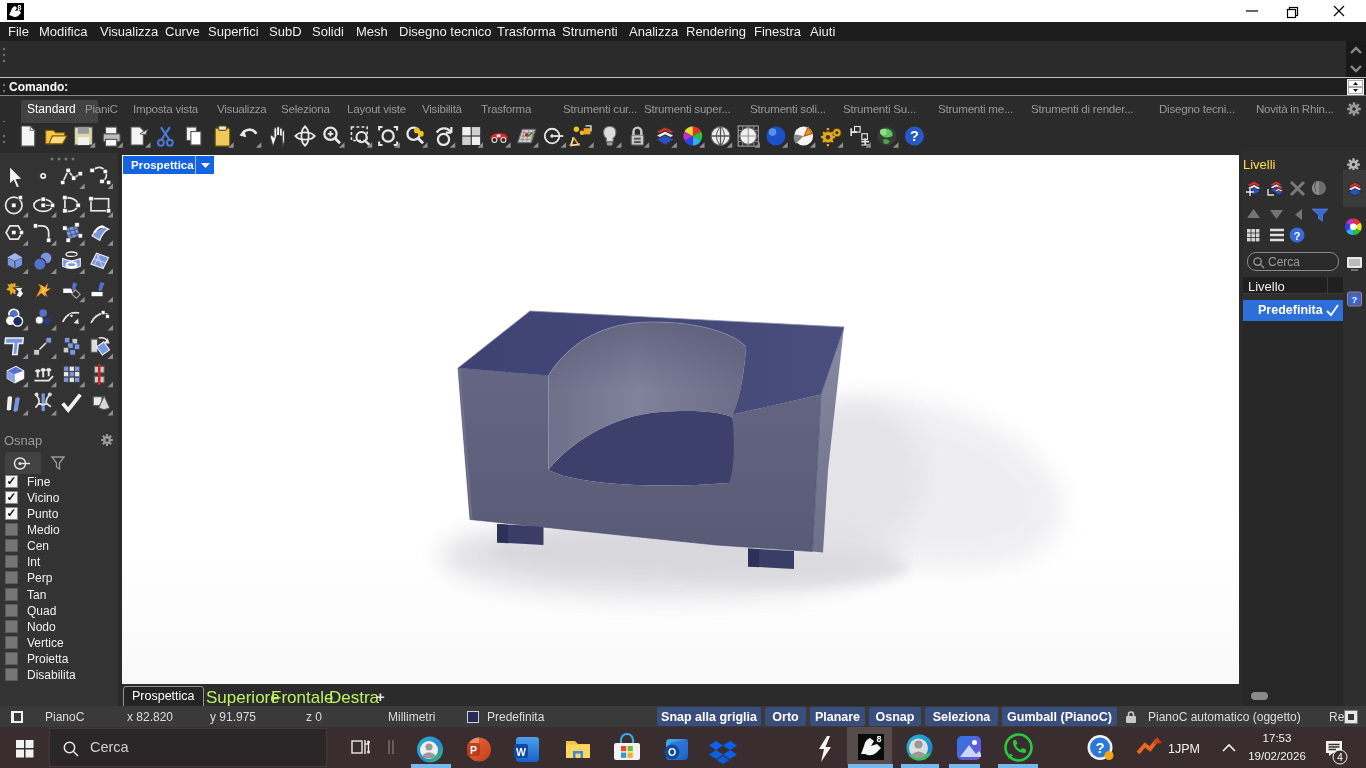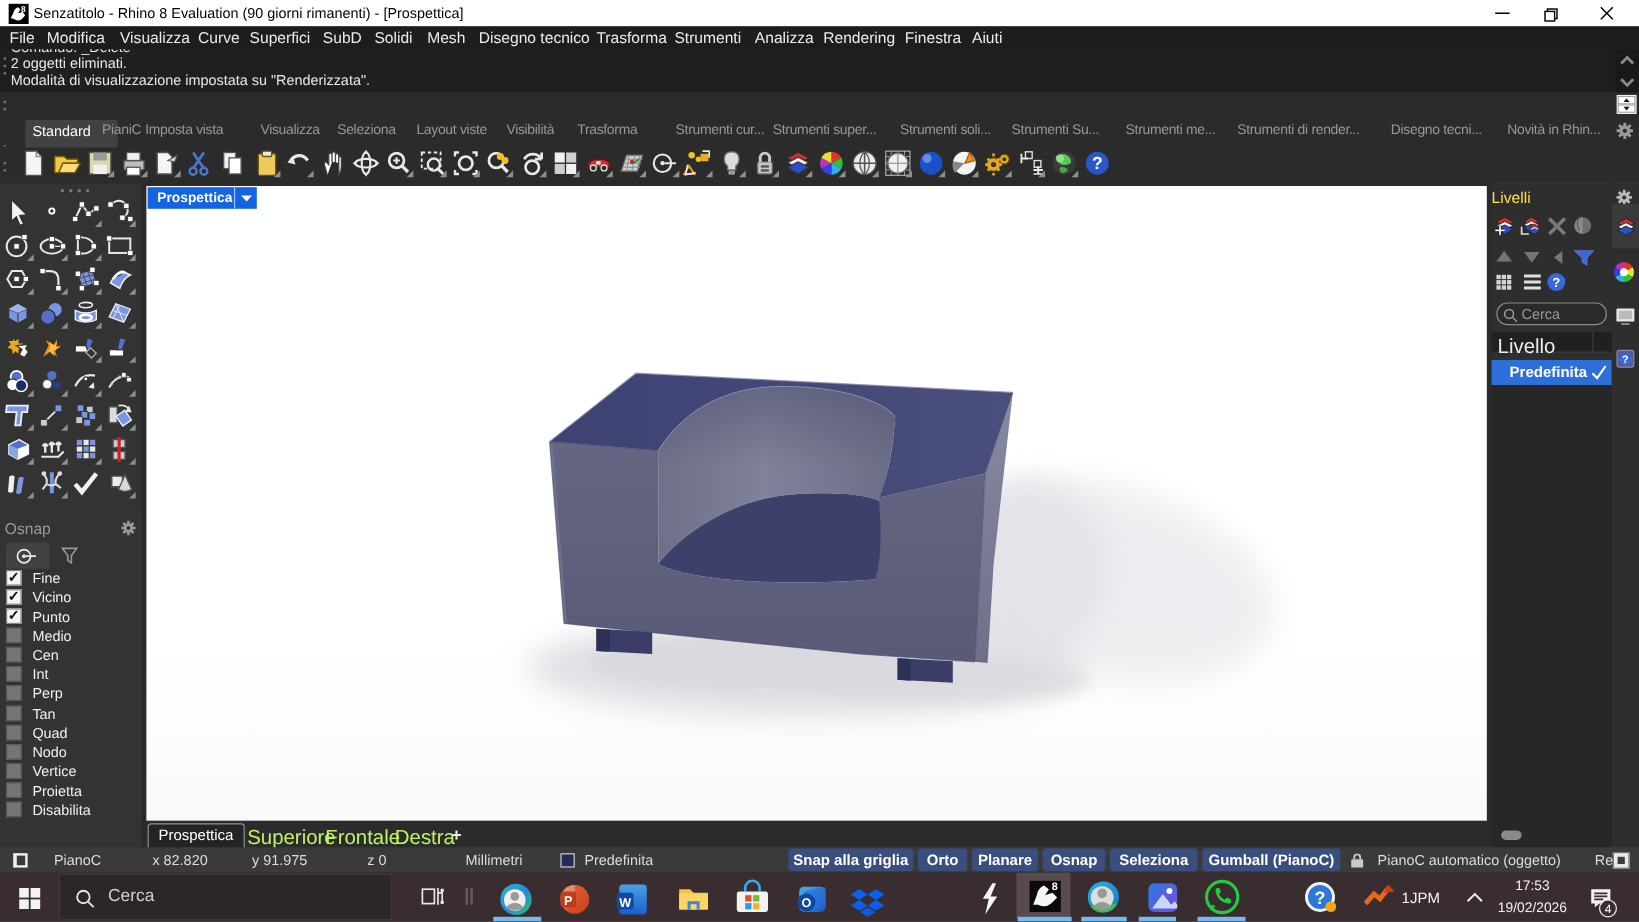--- a/index.html
+++ b/index.html
@@ -58,21 +58,20 @@
 </style></head>
 <body>
 <div id="page">
 
   <div class="abs" id="titlebar"></div>
   <svg class="abs" style="left:7px;top:3px" width="17" height="17" viewBox="0 0 17 17">
     <rect width="17" height="17" fill="#000"></rect>
     <path d="M2 12 L4 8 Q5 4 8 3 L10 5 L8 8 L12 7 L14 10 L11 13 Q8 15 5 13 Z" fill="#fff"></path>
     <text x="12.5" y="7" font-size="7" fill="#fff" text-anchor="middle" font-weight="bold">8</text>
   </svg>
-  <div class="abs" id="titletext">Senzatitolo - Rhino 8 Evaluation (90 giorni rimanenti) - [Prospettica]</div>
   <svg class="abs" style="left:1240px;top:0" width="126" height="22" viewBox="0 0 126 22">
     <path d="M6 11 H18" stroke="#000" stroke-width="1.2"></path>
     <rect x="49.5" y="7.5" width="8" height="8" fill="none" stroke="#000" stroke-width="1.2"></rect>
     <rect x="47.5" y="9.5" width="8" height="8" fill="#fff" stroke="#000" stroke-width="1.2"></rect>
     <path d="M94 6 L104 16 M104 6 L94 16" stroke="#000" stroke-width="1.2"></path>
   </svg>
 
   <div class="abs" id="menubar">
     <span style="left:8px">File</span>
       <span style="left:39px">Modifica</span>
@@ -84,31 +83,29 @@
       <span style="left:356px">Mesh</span>
     <span style="left:399px">Disegno tecnico</span>
       <span style="left:497px">Trasforma</span>
     <span style="left:562px">Strumenti</span>
       <span style="left:629px">Analizza</span>
     <span style="left:686px">Rendering</span>
       <span style="left:754px">Finestra</span>
     <span style="left:810px">Aiuti</span>
   </div>
 
-  <div class="abs" id="cmd">
-    <div style="top:-9px">Comando: _Delete</div>
-    <div style="top:5px">2 oggetti eliminati.</div>
-    <div style="top:19px">Modalità di visualizzazione impostata su "Renderizzata".</div>
-  </div>
   <div class="abs" id="cmdscroll">
     <svg width="20" height="36" viewBox="0 0 20 36">
       <path d="M5 12 L10 7 L15 12" stroke="#8a8a8a" stroke-width="2.4" fill="none"></path>
       <path d="M5 25 L10 30 L15 25" stroke="#8a8a8a" stroke-width="2.4" fill="none"></path>
     </svg>
   </div>
+  <div class="abs" id="prompt">
+      <b>Comando:</b>
+    </div>
   <svg class="abs" style="left:1347px;top:79px" width="17" height="16" viewBox="0 0 17 16">
     <rect x="0" y="0" width="17" height="16" fill="#f2f2f2"></rect>
     <rect x="1.5" y="1.5" width="14" height="6" fill="#fff" stroke="#999" stroke-width="0.8"></rect>
     <rect x="1.5" y="8.5" width="14" height="6" fill="#fff" stroke="#999" stroke-width="0.8"></rect>
     <path d="M8.5 3 L11 6 H6 Z" fill="#111"></path>
     <path d="M8.5 13 L6 10 H11 Z" fill="#111"></path>
   </svg>
 
   <svg class="abs" style="left:0;top:41px" width="8" height="110" viewBox="0 0 8 110">
     <g fill="#6f6f6f">
@@ -121,21 +118,21 @@
         <circle cx="4" cy="74" r="1.2"></circle>
         <circle cx="4" cy="80" r="1.2"></circle>
     <circle cx="4" cy="95" r="1.2"></circle>
         <circle cx="4" cy="101" r="1.2"></circle>
       </g>
   </svg>
 
   <div class="abs" id="tabrow">
     <span class="act" style="left:21px">Standard</span>
     <span style="left:85px">PianiC</span>
-    <span style="left:121px">Imposta vista</span>
+    <span style="left:133px">Imposta vista</span>
     <span style="left:217px">Visualizza</span>
     <span style="left:281px">Seleziona</span>
     <span style="left:347px">Layout viste</span>
     <span style="left:422px">Visibilità</span>
     <span style="left:481px">Trasforma</span>
     <span style="left:563px">Strumenti cur...</span>
     <span style="left:644px">Strumenti super...</span>
     <span style="left:750px">Strumenti soli...</span>
     <span style="left:843px">Strumenti Su...</span>
     <span style="left:938px">Strumenti me...</span>
@@ -794,21 +791,21 @@
       <text x="54" y="63.5" font-size="11" font-weight="bold" fill="#fff" text-anchor="middle" font-family="Liberation Sans">?</text>
     </svg>
   <div class="abs" style="left:1247px;top:252px;width:92px;height:19px;background:#2a2a2a;border:1px solid #8a8a8a;border-radius:9px">
     <svg class="abs" style="left:4px;top:3px" width="13" height="13" viewBox="0 0 14 14">
       <circle cx="6" cy="6" r="4" fill="none" stroke="#9a9a9a" stroke-width="1.4"></circle>
       <path d="M9 9 L13 13" stroke="#9a9a9a" stroke-width="1.4"></path>
     </svg>
     <span class="abs" style="left:20px;top:2px;font-size:12px;color:#9a9a9a">Cerca</span>
   </div>
   <div class="abs" style="left:1243px;top:277px;width:100px;height:17px;background:#202020;border-bottom:1px solid #3c3c3c">
-    <span class="abs" style="left:5px;top:2px;font-size:17px;color:#ececec">Livello</span>
+    <span class="abs" style="left:5px;top:2px;font-size:13px;color:#ececec">Livello</span>
     <div class="abs" style="left:84px;top:0;width:1px;height:17px;background:#3c3c3c"></div>
   </div>
   <div class="abs" style="left:1243px;top:300px;width:100px;height:21px;background:#2d6fd8">
     <span class="abs" style="left:15px;top:3px;font-size:12.5px;font-weight:bold;color:#fff">Predefinita</span>
     <svg class="abs" style="left:82px;top:3px" width="15" height="14" viewBox="0 0 15 14">
       <path d="M2 8 L6 12 L13 2" fill="none" stroke="#fff" stroke-width="1.8"></path>
     </svg>
   </div>
   <div class="abs" style="left:1243px;top:321px;width:100px;height:369px;background:#272727"></div>
   <div class="abs" style="left:1243px;top:690px;width:100px;height:16px;background:#272727">

